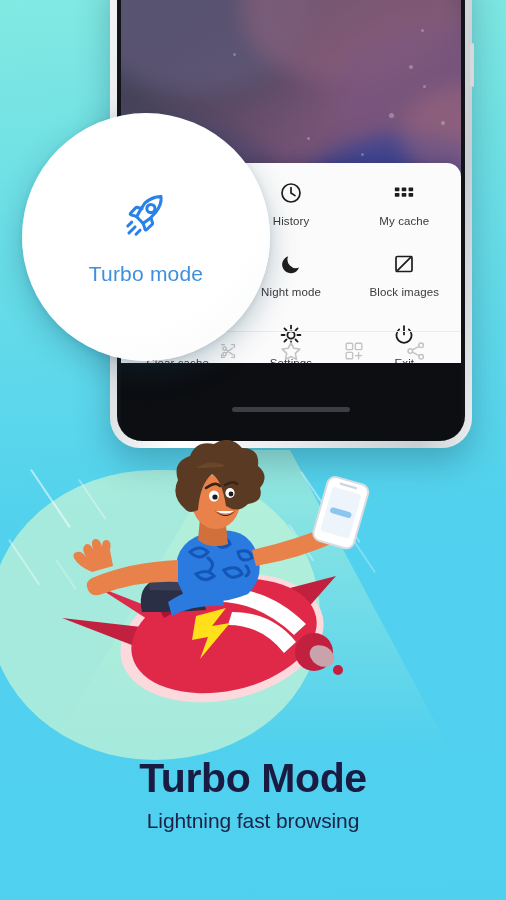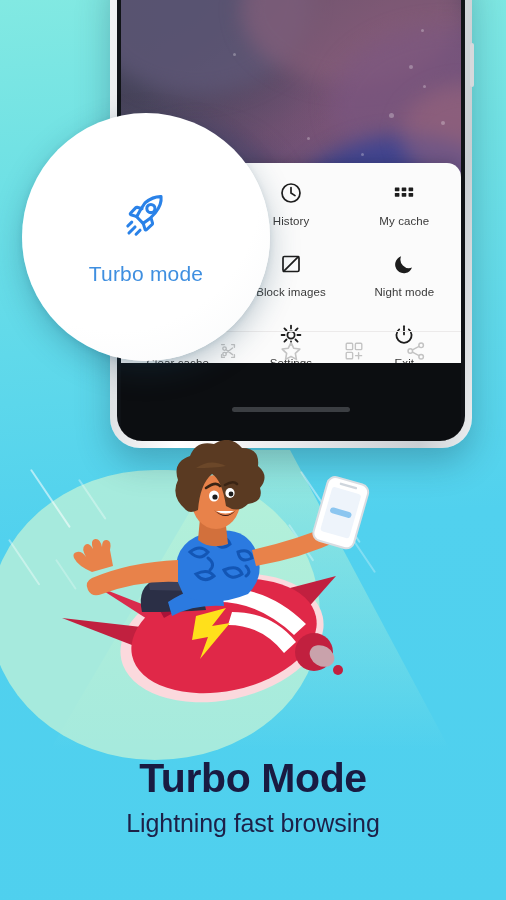--- a/index.html
+++ b/index.html
@@ -105,21 +105,21 @@
   .illo{position:absolute;left:0;top:440px;width:506px;height:300px;z-index:3;}
 
   
   .caption{
     position:absolute;left:0;right:0;top:757px;text-align:center;z-index:4;
   }
   .caption h1{
     margin:0;font-size:41px;font-weight:bold;color:#191b42;letter-spacing:-.4px;line-height:1.05;
   }
   .caption p{
-    margin:9px 0 0;font-size:25px;color:#1d2047;letter-spacing:-.1px;
+    margin:9px 0 0;font-size:21px;color:#1d2047;letter-spacing:-.1px;
   }
 </style>
 </head>
 <body>
 
 <div id="root">
 
   <div class="bg"></div>
   <div class="bg-blob"></div>
   <div class="bg-beam"></div>
@@ -201,35 +201,35 @@
                   <path d="M7 12l1.6-5h6.8L17 12"></path>
                 <circle cx="8" cy="15.6" r="2.6"></circle>
                   <circle cx="16" cy="15.6" r="2.6"></circle>
               </svg>
             </span>
             <span class="menu-label">Private tab</span>
           </div>
 
           <div class="menu-item">
             <span class="menu-icon">
+              <svg width="24" height="24" viewBox="0 0 24 24" fill="currentColor">
+                <path d="M20 15.6A8.6 8.6 0 0 1 9.1 4.3a8.7 8.7 0 1 0 10.9 11.3z"></path>
+              </svg>
+            </span>
+            <span class="menu-label">Night mode</span>
+          </div>
+
+          <div class="menu-item">
+            <span class="menu-icon">
               <svg width="24" height="24" viewBox="0 0 24 24" fill="none" stroke="currentColor" stroke-width="1.7" stroke-linejoin="round">
                 <rect x="4" y="4.5" width="16" height="15" rx="1.4"></rect>
                 <path d="M4.6 19.4 19.4 4.6" stroke-linecap="round"></path>
               </svg>
             </span>
             <span class="menu-label">Block images</span>
-          </div>
-
-          <div class="menu-item">
-            <span class="menu-icon">
-              <svg width="24" height="24" viewBox="0 0 24 24" fill="currentColor">
-                <path d="M20 15.6A8.6 8.6 0 0 1 9.1 4.3a8.7 8.7 0 1 0 10.9 11.3z"></path>
-              </svg>
-            </span>
-            <span class="menu-label">Night mode</span>
           </div>
 
           <div class="menu-item">
             <span class="menu-icon">
               <svg width="22" height="22" viewBox="0 0 24 24" fill="none" stroke="currentColor" stroke-width="1.6" stroke-linecap="round" stroke-linejoin="round">
                 <path d="M4 6h16"></path>
                   <path d="M9.5 6V4.2h5V6"></path>
                 <path d="M6.2 6l.9 13.4h9.8L17.8 6"></path>
                 <path d="M10 9.5v7M14 9.5v7"></path>
               </svg>

